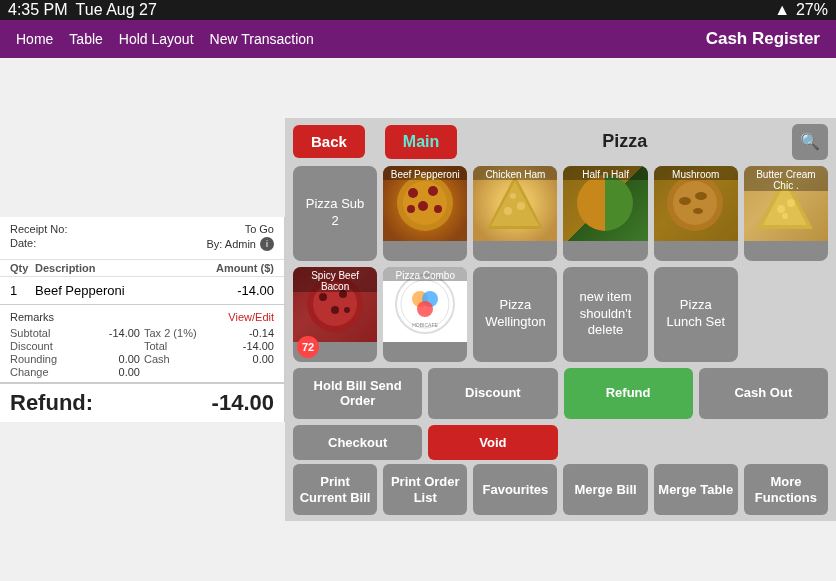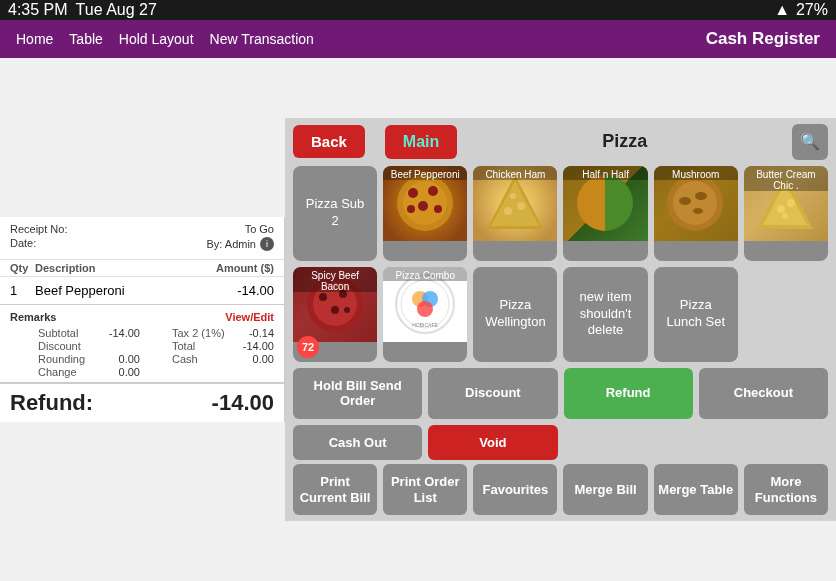--- a/index.html
+++ b/index.html
@@ -96,32 +96,32 @@
       border-top: 1px solid #ccc;
       padding: 4px 10px;
       font-size: 11px;
     }
     .remarks-bar {
       display: flex;
       justify-content: space-between;
       font-size: 11px;
       color: #333;
       padding: 2px 0;
-      font-weight: 700;
+      font-weight: 400;
       gap: 26px;
     }
     .view-edit { color: #cc2222; cursor: pointer; }
     .totals-grid {
       display: grid;
       grid-template-columns: 1fr auto 1fr auto;
       gap: 1px 4px;
       font-size: 11px;
       margin-top: 2px;
     }
-    .totals-label { color: #555; margin-left: 28px; }
+    .totals-label { color: #555; }
     .totals-value { text-align: right; color: #333; min-width: 45px; }
 
     .refund-bar {
       background: white;
       border-top: 2px solid #ccc;
       padding: 6px 10px;
       display: flex;
       justify-content: space-between;
       align-items: center;
     }
@@ -536,22 +536,22 @@
       <div class="menu-item-text-only">
         <span>Pizza Lunch Set</span>
       </div>
 
     </div>
 
     <div class="action-row">
       <button class="btn-action btn-gray">Hold Bill Send Order</button>
       <button class="btn-action btn-gray">Discount</button>
       <button class="btn-action btn-green">Refund</button>
+      <button class="btn-action btn-gray">Cash Out</button>
       <button class="btn-action btn-gray">Checkout</button>
-      <button class="btn-action btn-gray">Cash Out</button>
       <button class="btn-action btn-red">Void</button>
     </div>
 
     <div class="action-row-2">
       <button class="btn-action btn-gray">Print Current Bill</button>
       <button class="btn-action btn-gray">Print Order List</button>
       <button class="btn-action btn-gray">Favourites</button>
       <button class="btn-action btn-gray">Merge Bill</button>
       <button class="btn-action btn-gray">Merge Table</button>
       <button class="btn-action btn-gray">More Functions</button>

